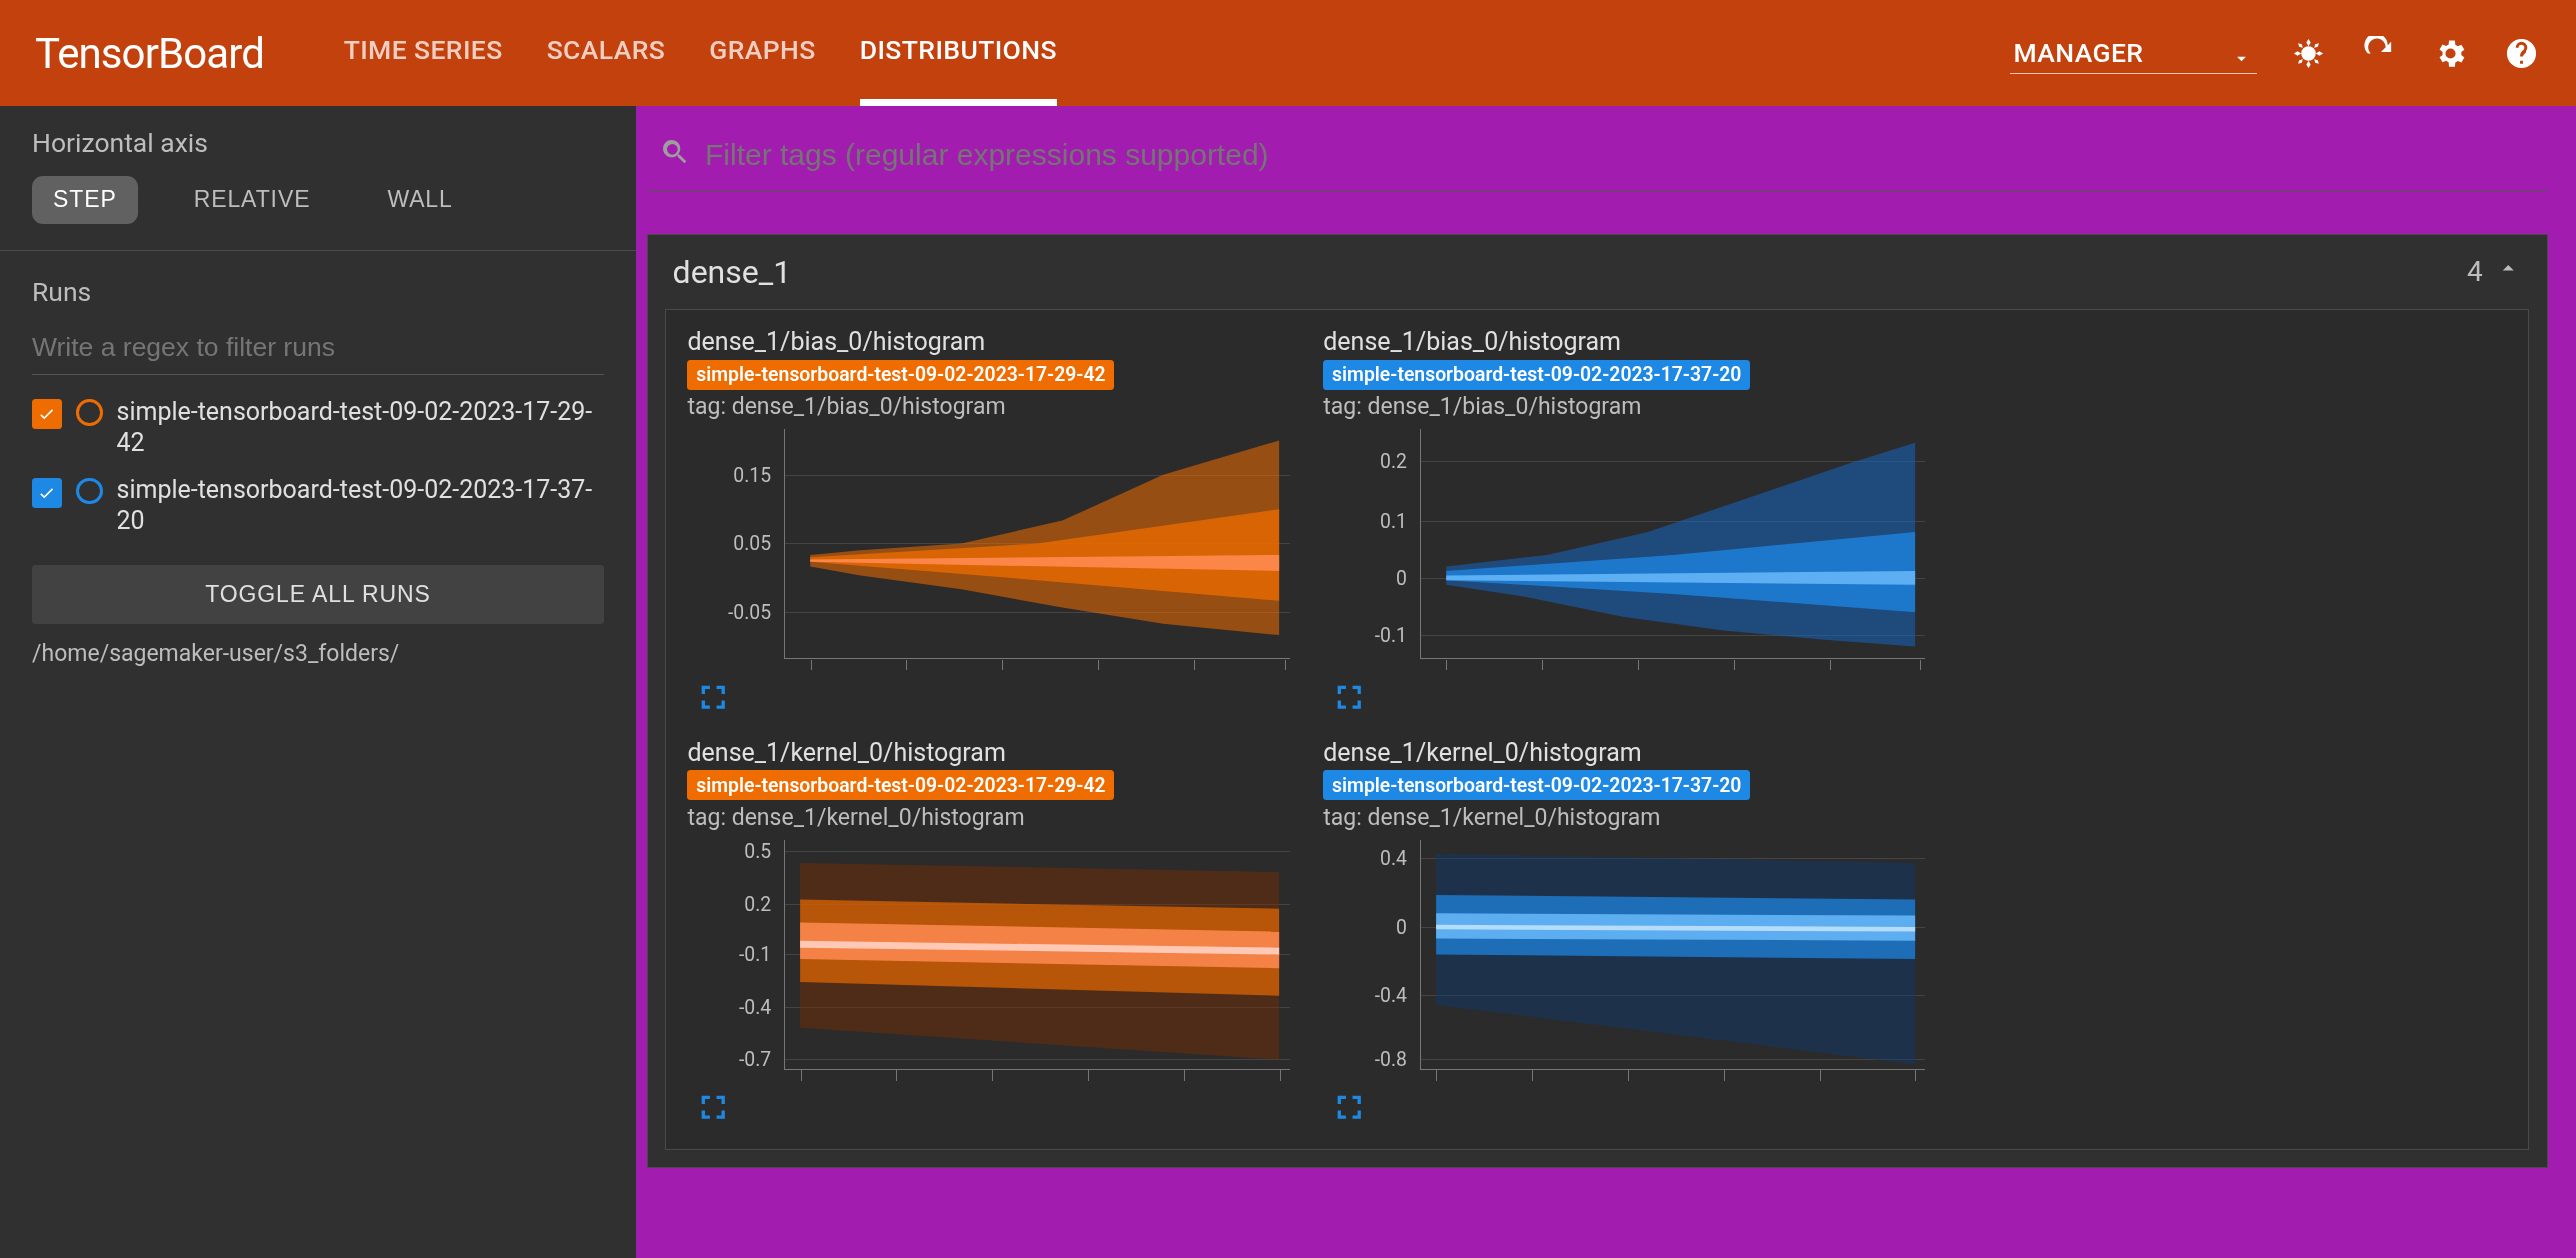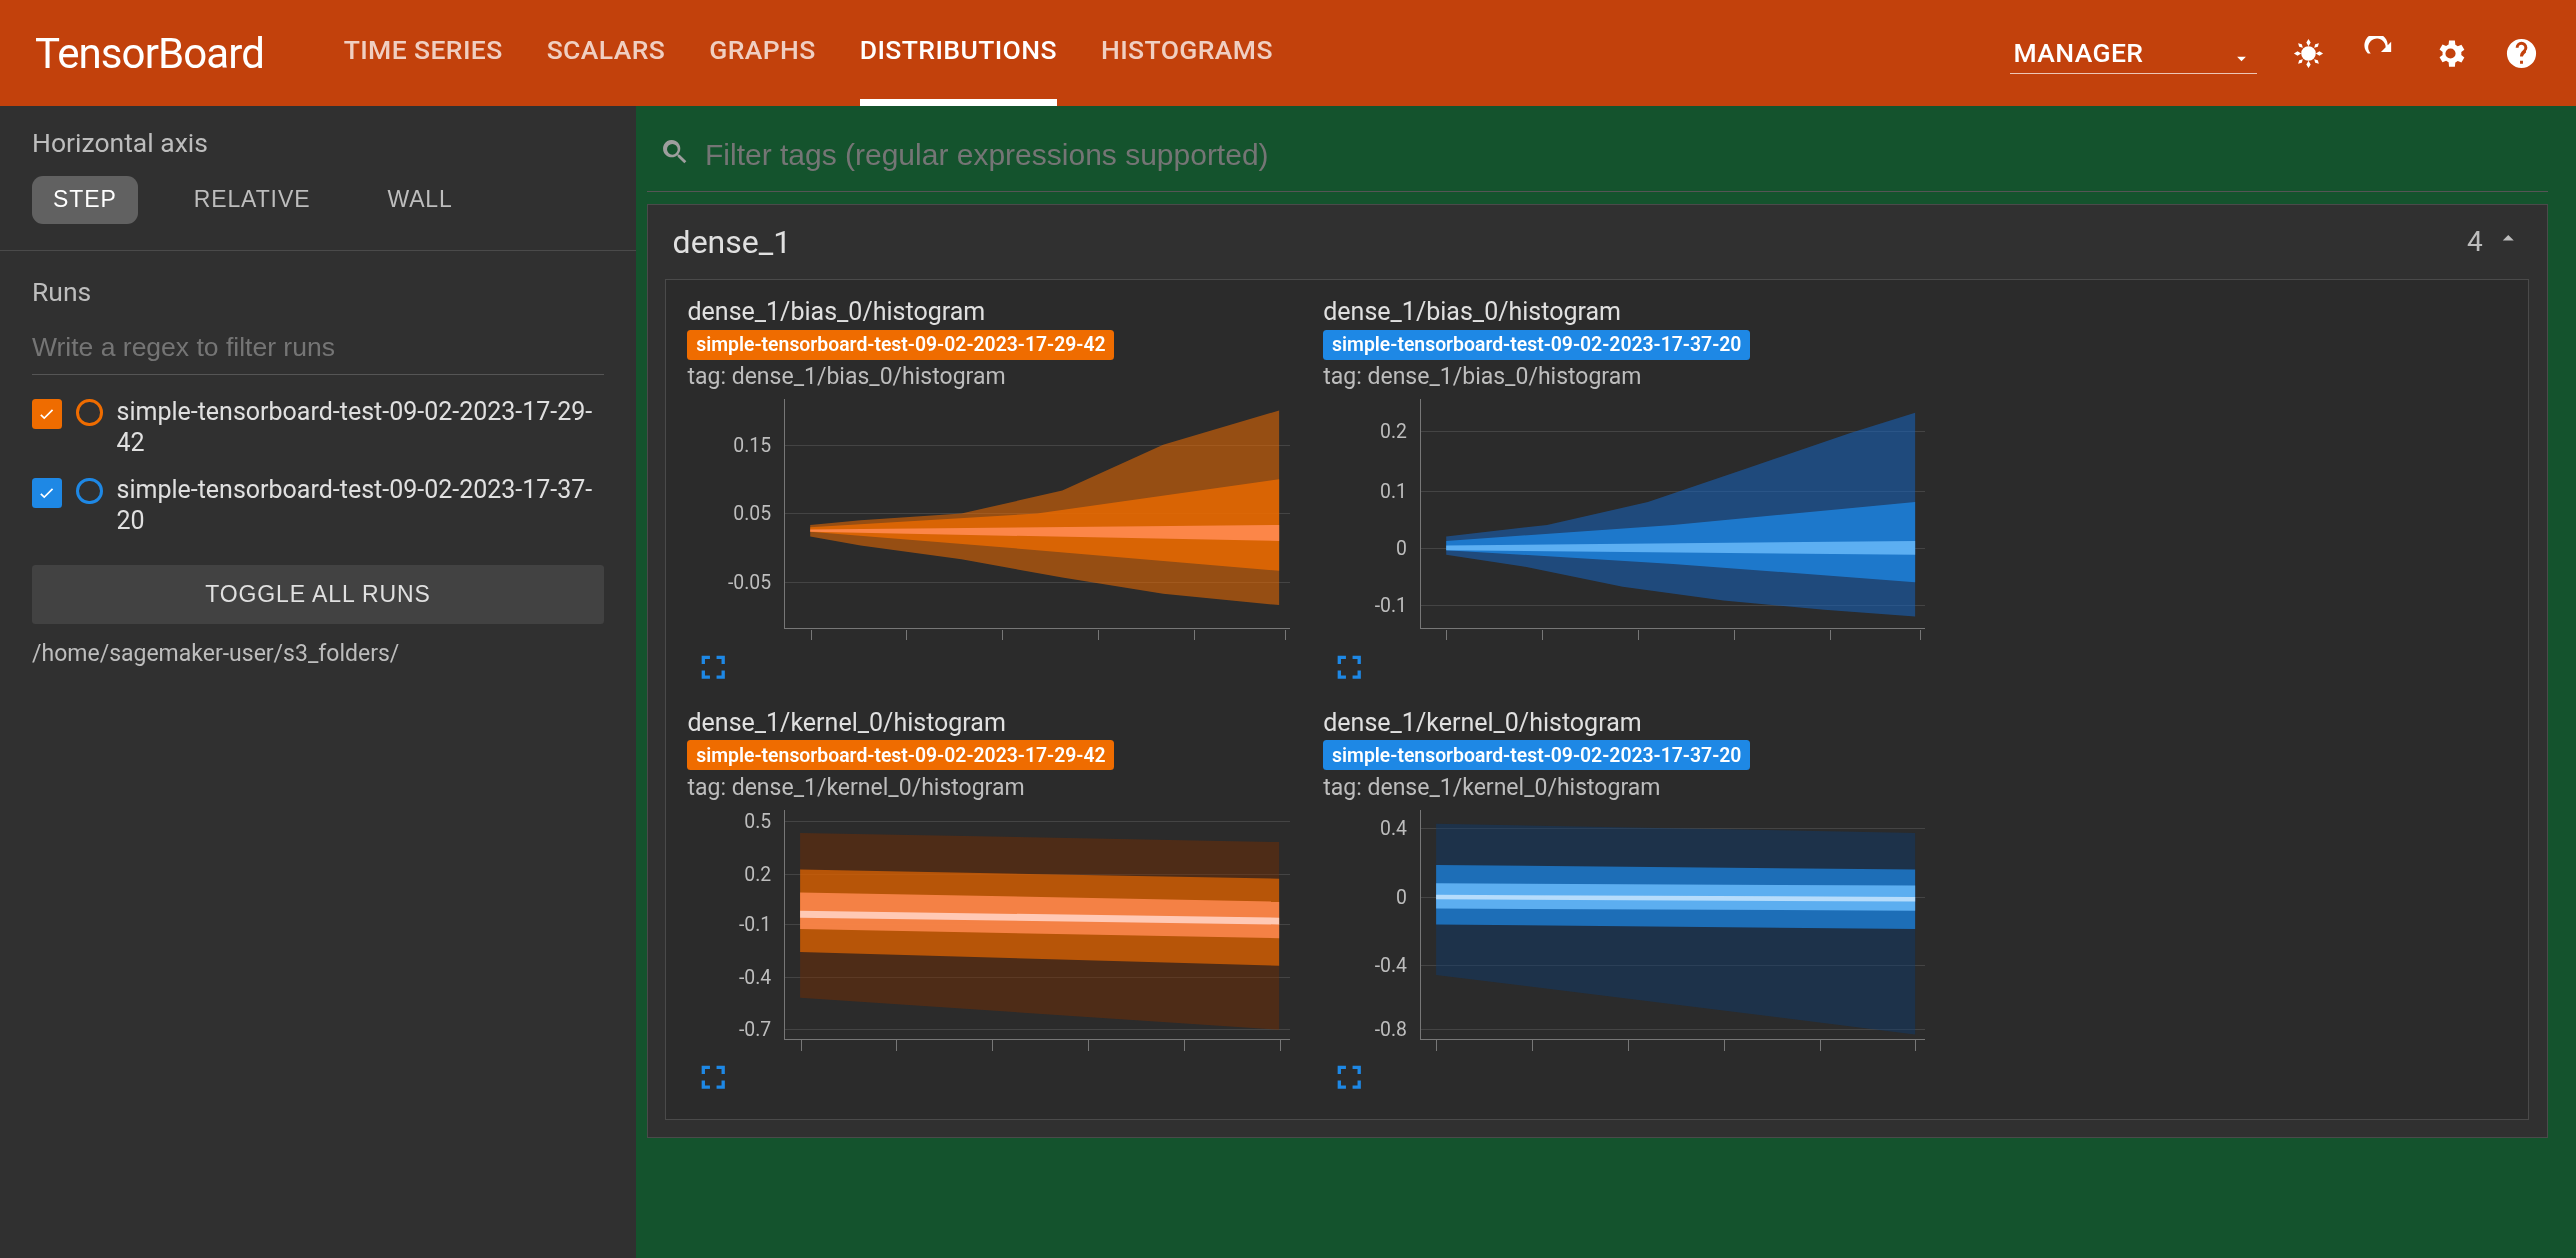--- a/index.html
+++ b/index.html
@@ -99,21 +99,21 @@
   .swatch.blue{border-color:#1e88e5;}
   .run-label { font-size:25px; color:#e0e0e0; line-height:1.25; word-break:break-all;}
   .toggle-all {
     width:100%; background:#424242; color:#e0e0e0; border:none;
     font-size:23px; letter-spacing:0.9px; padding:16px 0; border-radius:3.5px;
     margin: 12.4px 0 16px 0; cursor:pointer;
   }
   .path-text { font-size:23px; color:#bdbdbd; }
 
   
-  .main { flex:1; display:flex; flex-direction:column; background:#14532d; padding:14px 17.7px 17.7px 0;}
+  .main { flex:1; display:flex; flex-direction:column; background:#a21caf; padding:14px 17.7px 17.7px 0;gap:30px;}
   .filter-bar {
     display:flex; align-items:center; gap:14px;
     border-bottom: 1.8px solid #555;
     padding: 8.8px 0 16px 12.4px; margin: 7px 10.6px 12.4px 10.6px;
     color:#9e9e9e; font-size:30px;
   }
   .filter-bar input{ flex:1; background:transparent; border:none; color:#e0e0e0; font-size:30px;}
   .panel {
     margin: 0 10.6px;
     border:0.9px solid #4a4a4a;
@@ -154,21 +154,20 @@
 </head>
 <body>
 
 <div class="header">
   <div class="logo">TensorBoard</div>
   <div class="nav-tabs">
     <div class="nav-tab">TIME SERIES</div>
     <div class="nav-tab">SCALARS</div>
     <div class="nav-tab">GRAPHS</div>
     <div class="nav-tab active">DISTRIBUTIONS</div>
-    <div class="nav-tab">HISTOGRAMS</div>
   </div>
   <div class="header-right">
     <div class="dropdown-wrap">
       <div class="inactive-select">MANAGER</div>
       <span class="dropdown-caret">
         <svg width="21" height="21" viewBox="0 0 24 24">
             <path fill="#fff" d="M7 10l5 5 5-5z"></path>
           </svg>
       </span>
     </div>

